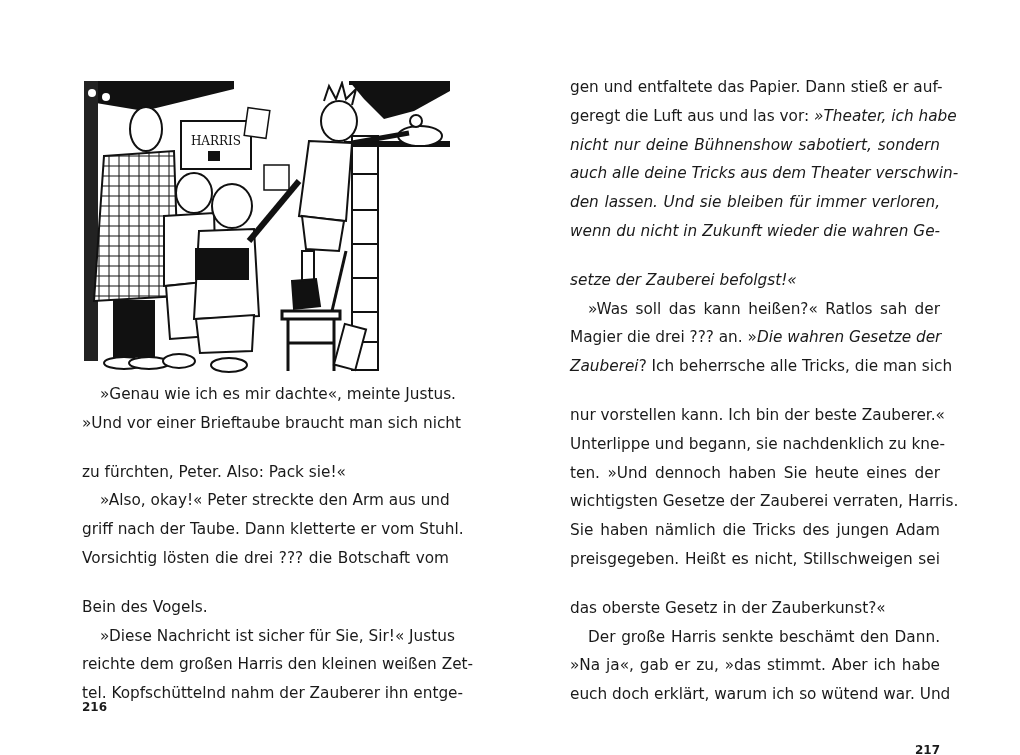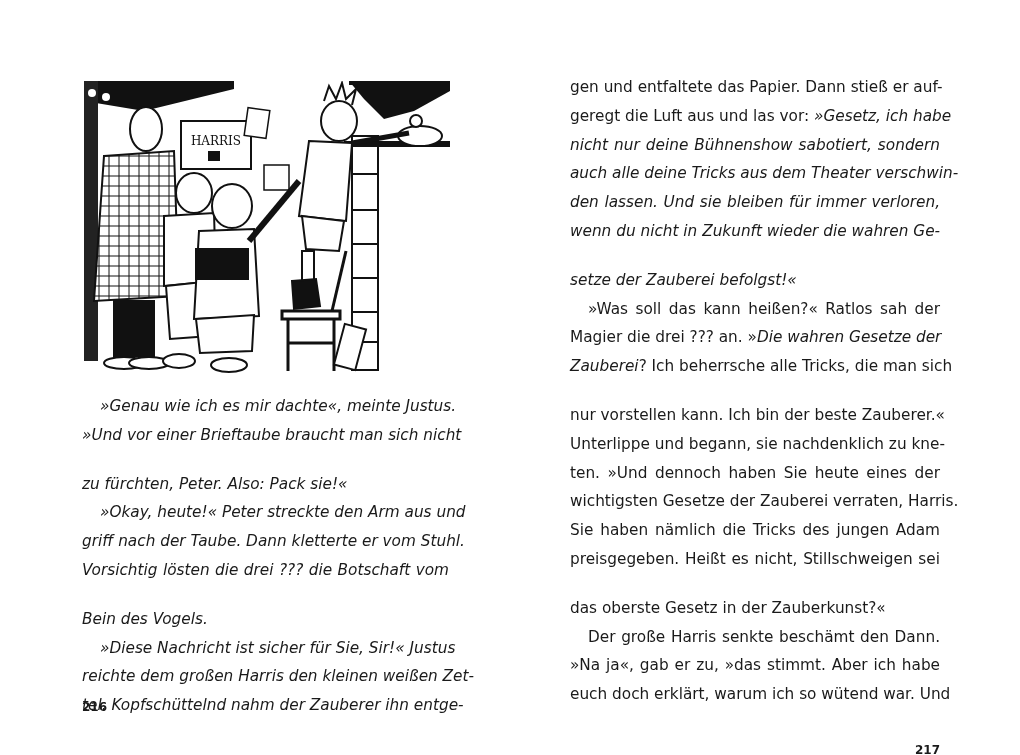--- a/index.html
+++ b/index.html
@@ -4,21 +4,21 @@
 <style>
   html, body { margin: 0; padding: 0; }
   body {
     width: 1020px; height: 755px; background: #ffffff; position: relative; overflow: hidden;
     font-family: "DejaVu Sans", "Liberation Sans", sans-serif; color: #1a1a1a;
   }
   .page { position: absolute; top: 0; height: 638px; }
   .page-left { left: 0; width: 510px; padding-left: 39px; }
   .page-right { left: 510px; width: 510px; }
   .text-block { position: absolute; font-size: 15.3px; line-height: 28.8px; }
-  .left-text { left: 82px; top: 392px; width: 367px; font-style: italic; }
+  .left-text { left: 82px; top: 380px; width: 367px; }
   .right-text { left: 60px; top: 73px; width: 370px; }
   .line { display: block; white-space: nowrap; text-align: justify; text-align-last: justify; height: 28.8px; }
   .line.last { text-align-last: left; margin-top: 20px; }
   .line.indent { padding-left: 18px; }
   .it { font-style: italic; }
   .pagenum { position: absolute; font-size: 12px; font-weight: bold; top: 700px; }
   .pn-left { left: 82px; }
   .pn-right { right: 80px; margin-top: 43px; }
   .illus { position: absolute; left: 84px; top: 81px; width: 366px; height: 293px; }
 </style>
@@ -108,35 +108,35 @@
           <path d="M0,5 H10 M5,0 V10" stroke="#111" stroke-width="1"></path>
         </pattern>
       </defs>
     </svg>
   </div>
 
   <div class="text-block left-text" id="left-text">
       <span class="line indent">»Genau wie ich es mir dachte«, meinte Justus.</span>
       <span class="line">»Und vor einer Brieftaube braucht man sich nicht</span>
       <span class="line last">zu fürchten, Peter. Also: Pack sie!«</span>
-      <span class="line indent">»Okay, heute!« Peter streckte den Arm aus und</span>
+      <span class="line indent">»Also, okay!« Peter streckte den Arm aus und</span>
       <span class="line">griff nach der Taube. Dann kletterte er vom Stuhl.</span>
       <span class="line">Vorsichtig lösten die drei ??? die Botschaft vom</span>
       <span class="line last">Bein des Vogels.</span>
       <span class="line indent">»Diese Nachricht ist sicher für Sie, Sir!« Justus</span>
       <span class="line">reichte dem großen Harris den kleinen weißen Zet-</span>
       <span class="line">tel. Kopfschüttelnd nahm der Zauberer ihn entge-</span>
     </div>
   <div class="pagenum pn-left">216</div>
 </div>
 
 <div class="page page-right">
   <div class="text-block right-text" id="right-text">
       <span class="line"><span>gen und entfaltete das Papier. Dann stieß er auf-</span></span>
-      <span class="line"><span>geregt die Luft aus und las vor: </span><span class="it">»Gesetz, ich habe</span></span>
+      <span class="line"><span>geregt die Luft aus und las vor: </span><span class="it">»Theater, ich habe</span></span>
       <span class="line"><span class="it">nicht nur deine Bühnenshow sabotiert, sondern</span></span>
       <span class="line"><span class="it">auch alle deine Tricks aus dem Theater verschwin-</span></span>
       <span class="line"><span class="it">den lassen. Und sie bleiben für immer verloren,</span></span>
       <span class="line"><span class="it">wenn du nicht in Zukunft wieder die wahren Ge-</span></span>
       <span class="line last"><span class="it">setze der Zauberei befolgst!«</span></span>
       <span class="line indent"><span>»Was soll das kann heißen?« Ratlos sah der</span></span>
       <span class="line"><span>Magier die drei ??? an. »</span><span class="it">Die wahren Gesetze der</span></span>
       <span class="line"><span class="it">Zauberei</span><span>? Ich beherrsche alle Tricks, die man sich</span></span>
       <span class="line last"><span>nur vorstellen kann. Ich bin der beste Zauberer.«</span></span>
       <span class="line"><span>Unterlippe und begann, sie nachdenklich zu kne-</span></span>

